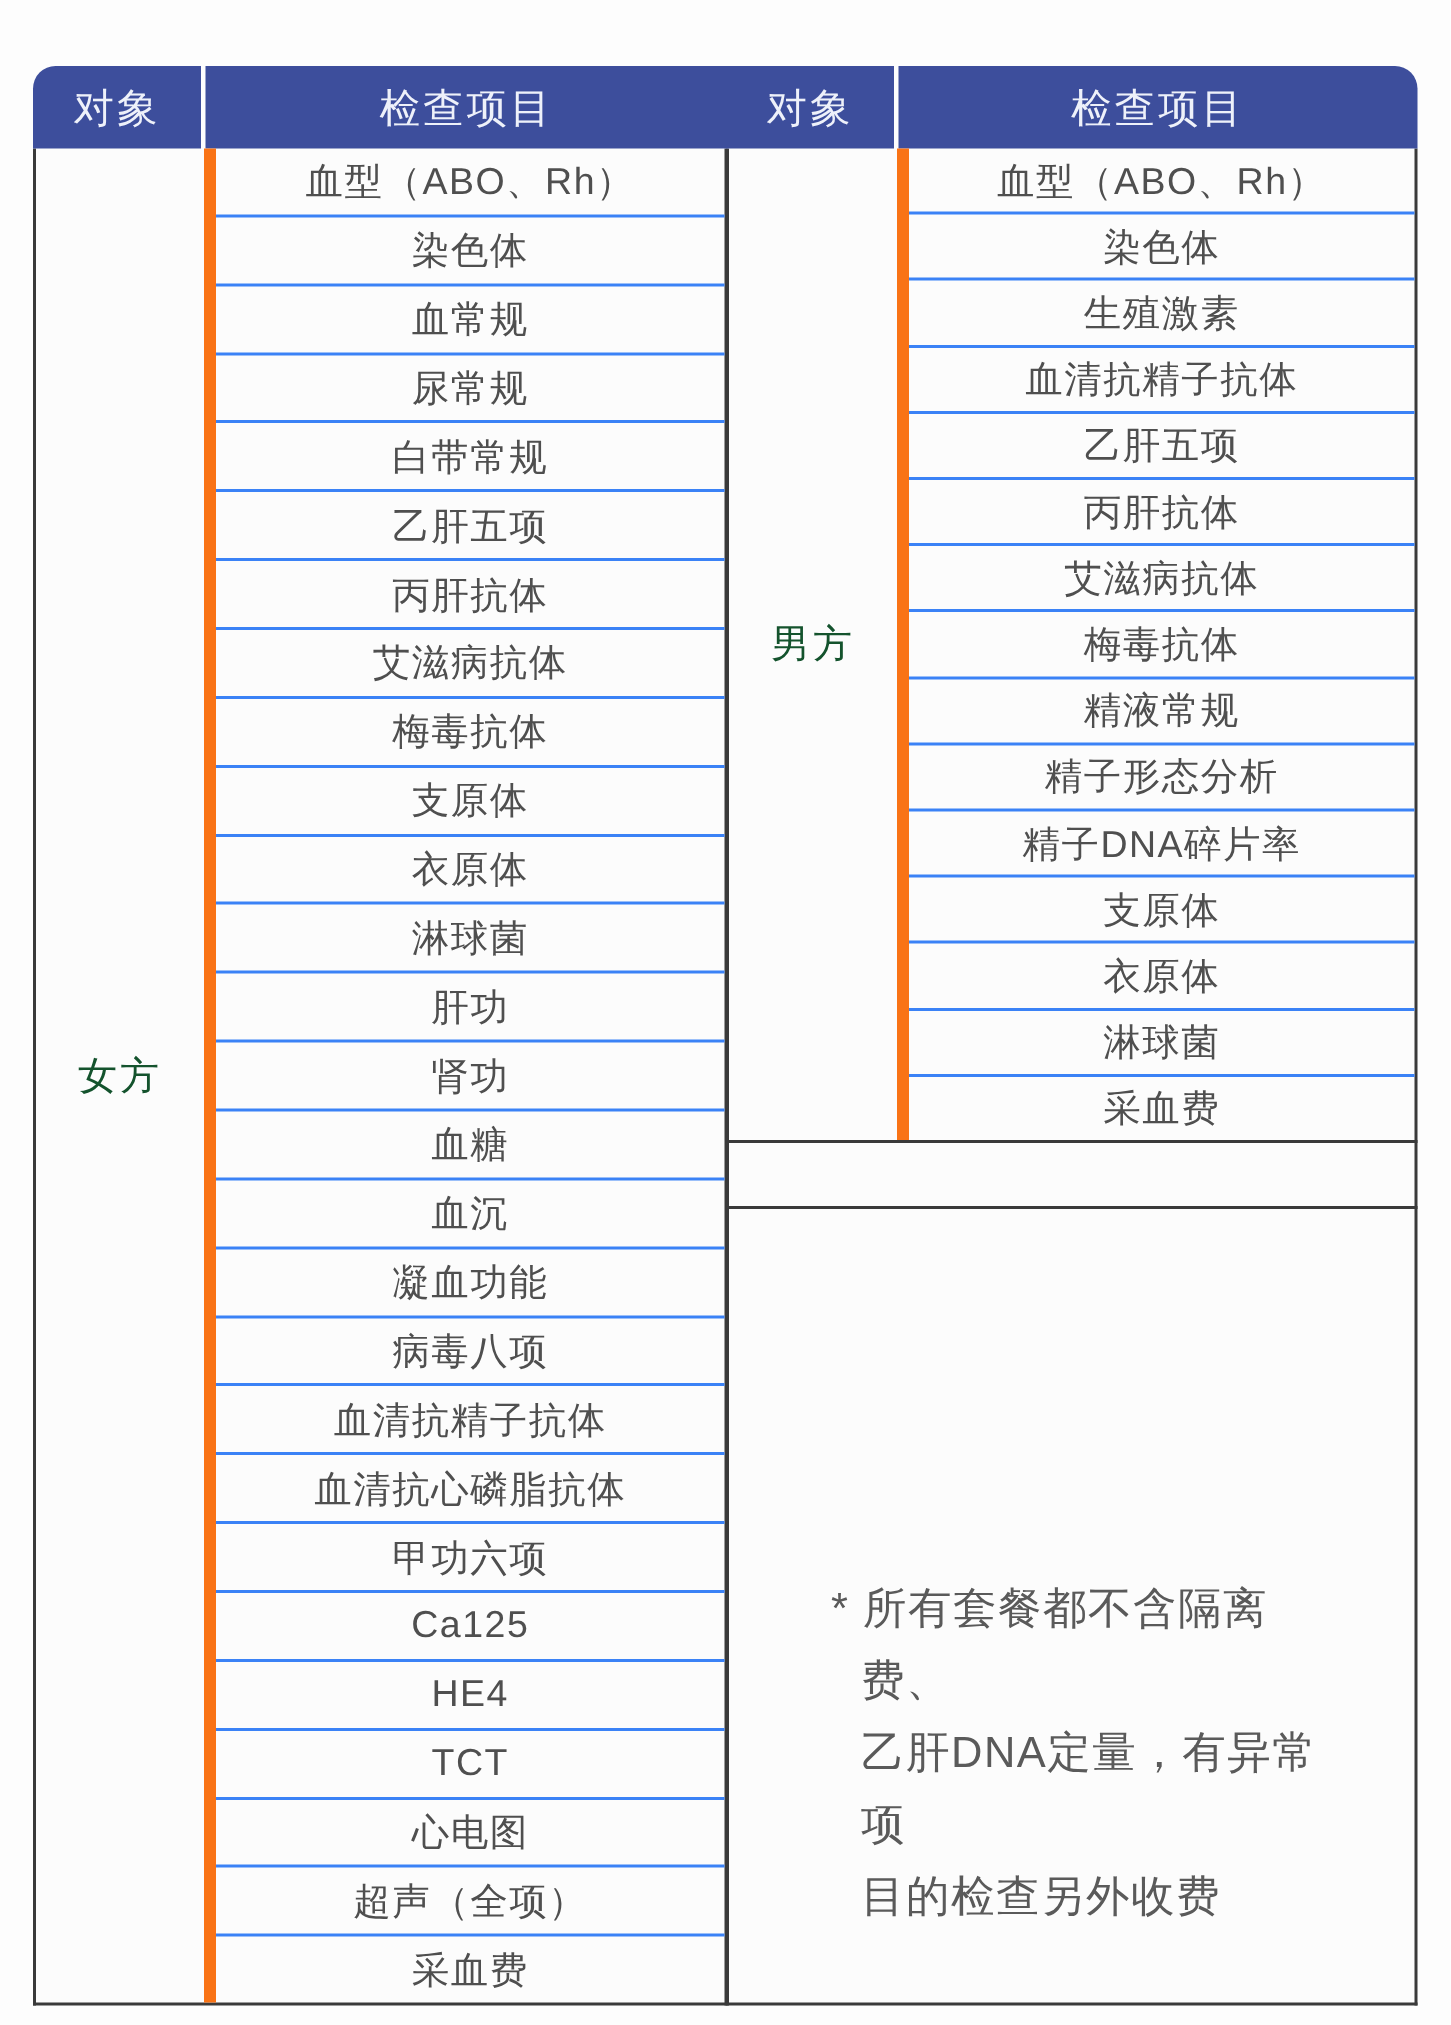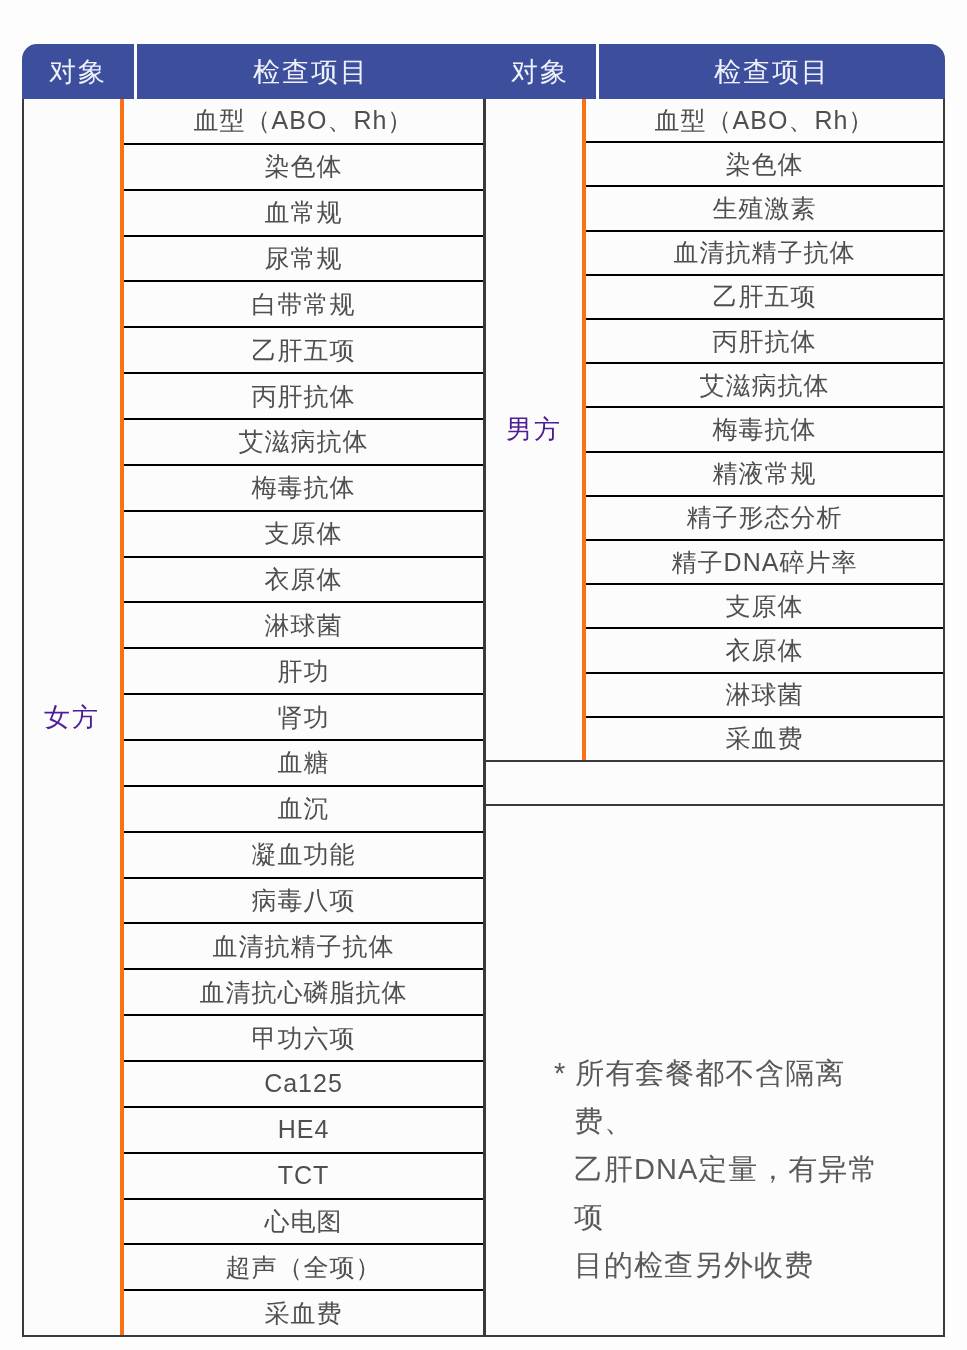--- a/index.html
+++ b/index.html
@@ -38,40 +38,40 @@
   
   .tbody {
     display: flex;
     background: #fcfcfc;
     border: 2px solid #3a3a3a;
     border-top: none;
   }
   .tbl-left  .tbody { height: 1238px; }
   .tbl-right .tbody { height: 663px; }
   .subject-cell {
-    width: 100px;
+    width: 120px;
     flex: 0 0 auto;
-    border-right: 4px solid #f97316;
+    border-right: 8px solid #f97316;
     display: flex;
     align-items: center;
     justify-content: center;
     font-size: 26px;
     letter-spacing: 2px;
-    color: #4c1d95;
+    color: #14532d;
   }
   .items-col { flex: 1 1 auto; display: flex; flex-direction: column; }
   .items-col .cell {
     flex: 1 1 0;
     display: flex;
     align-items: center;
     justify-content: center;
     font-size: 25px;
     color: #4f4f4f;
     letter-spacing: 1px;
-    border-bottom: 2px solid #000000;
+    border-bottom: 2px solid #3b82f6;
   }
   .items-col .cell:last-child { border-bottom: none; border-radius: 20px; }
 
   
   .empty-row {
     height: 44px;
     background: #fcfcfc;
     border: 2px solid #3a3a3a;
     border-top: none;
   }

